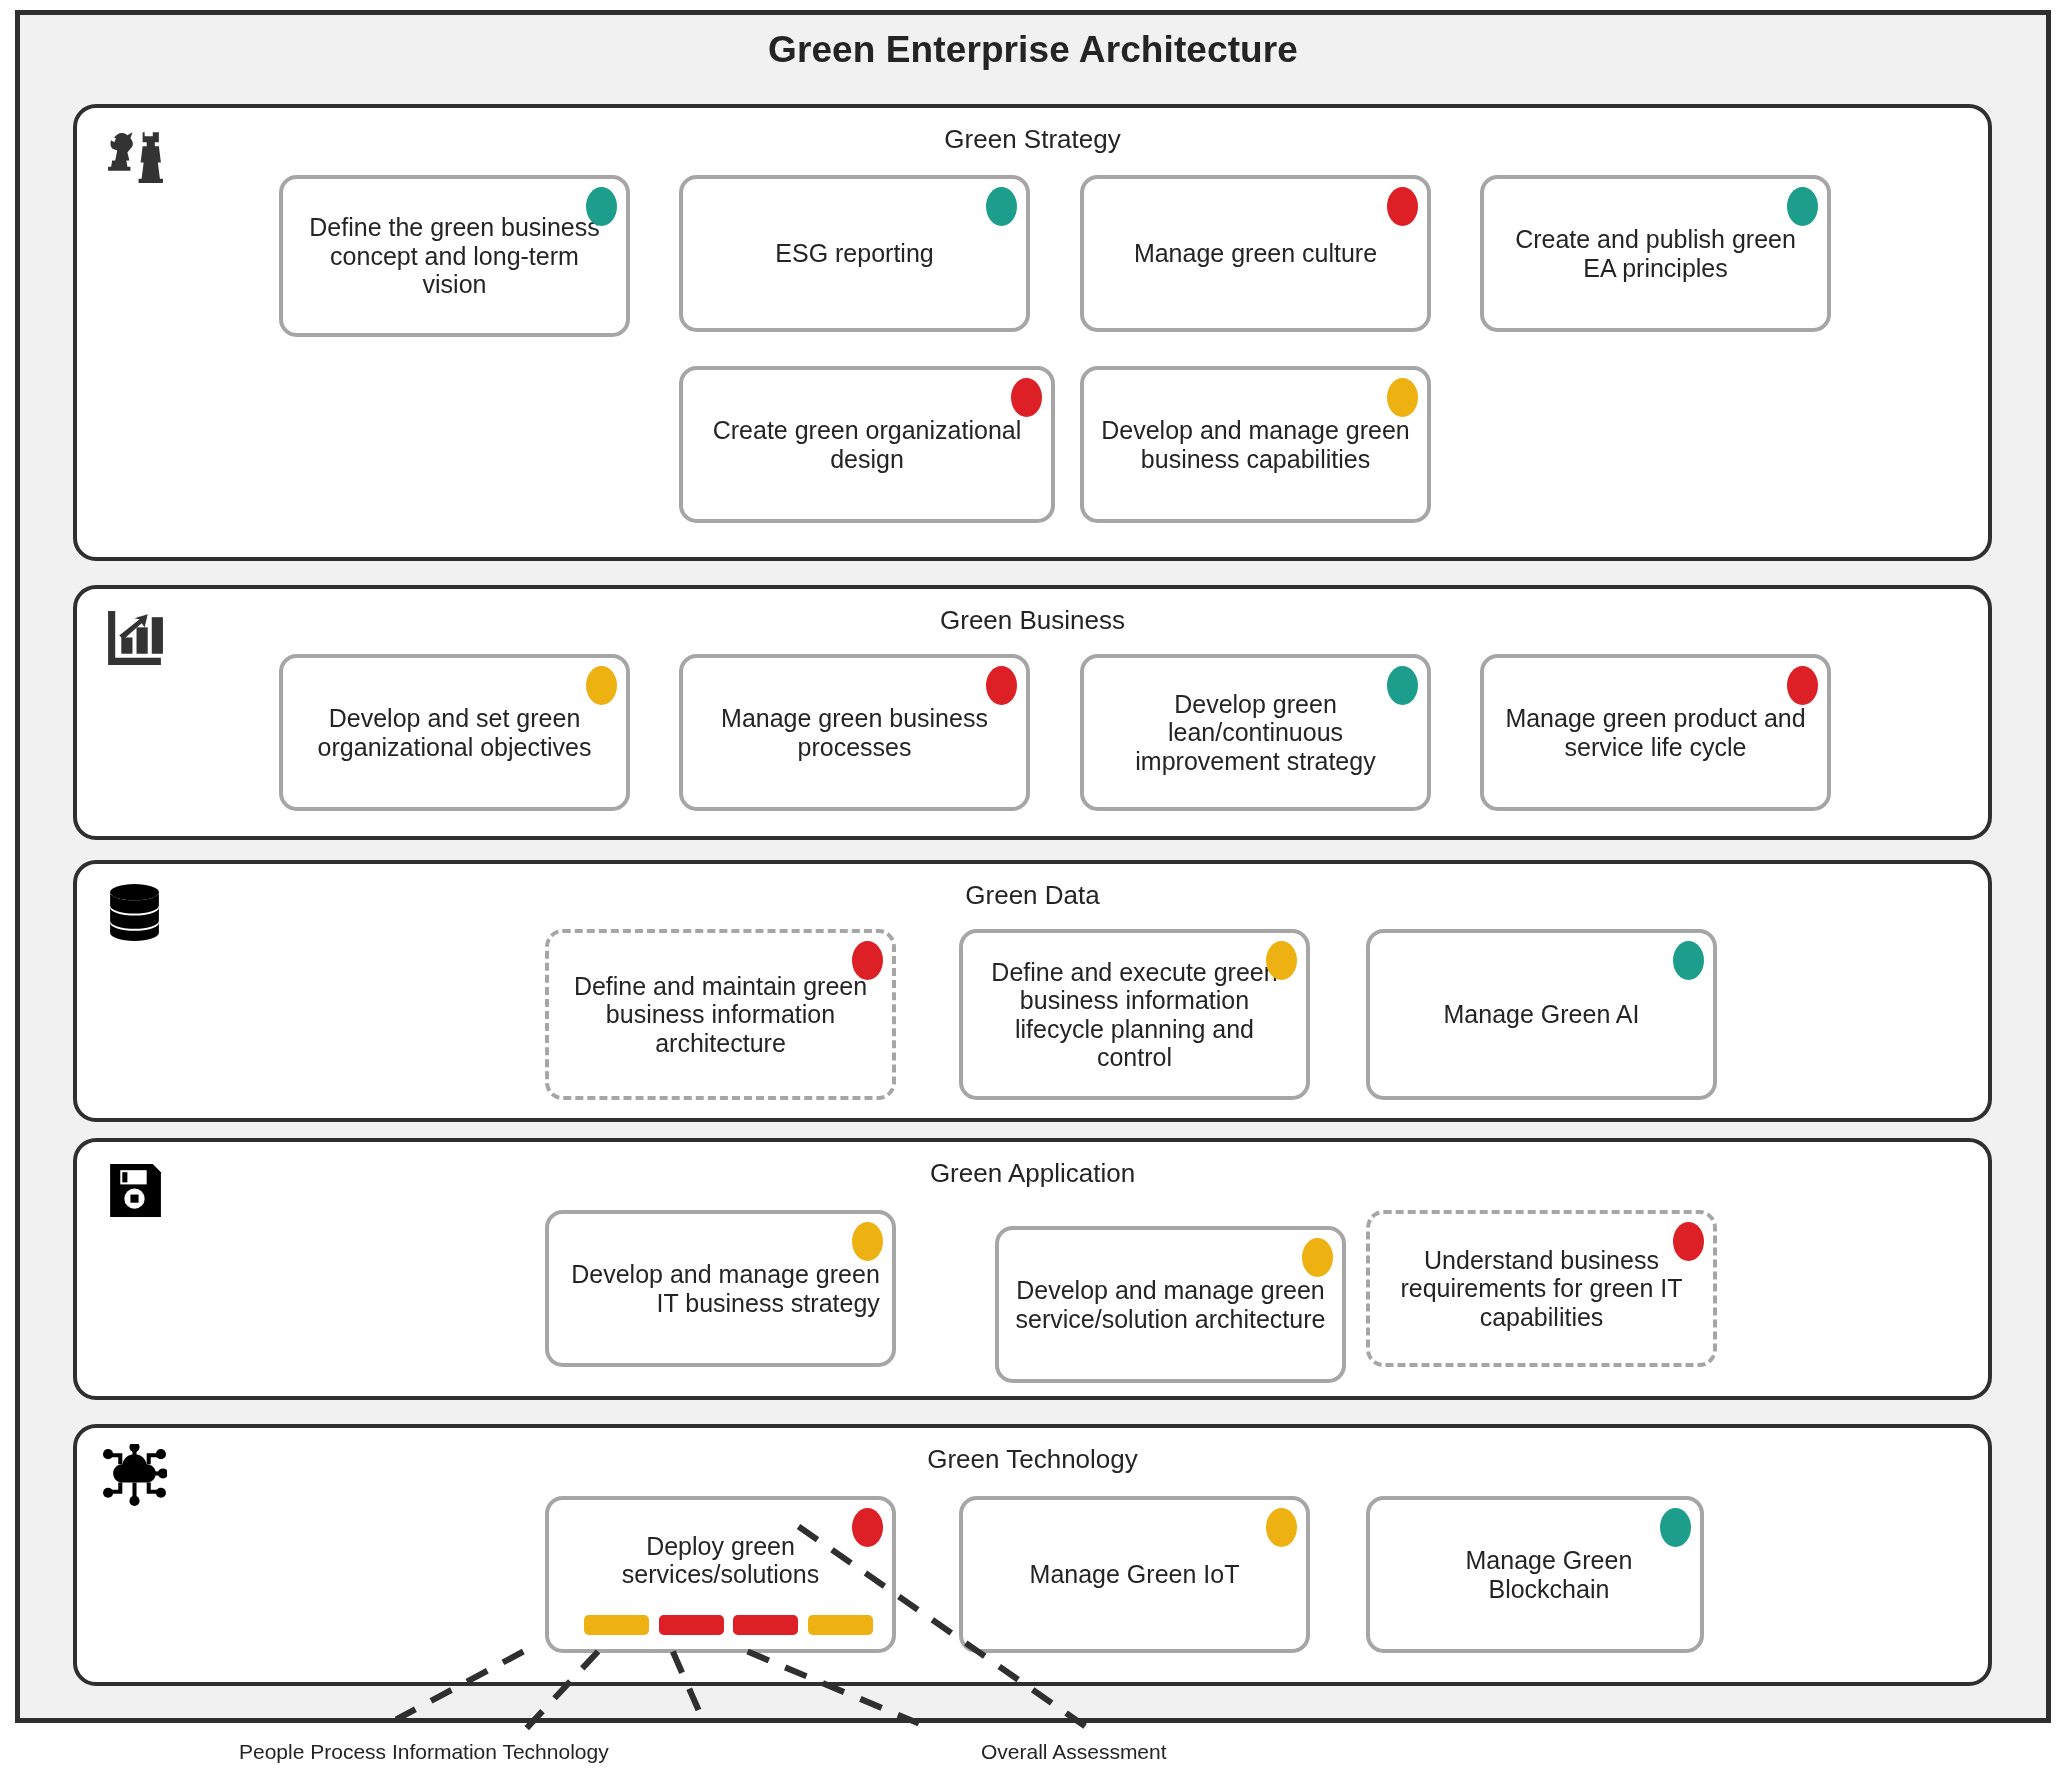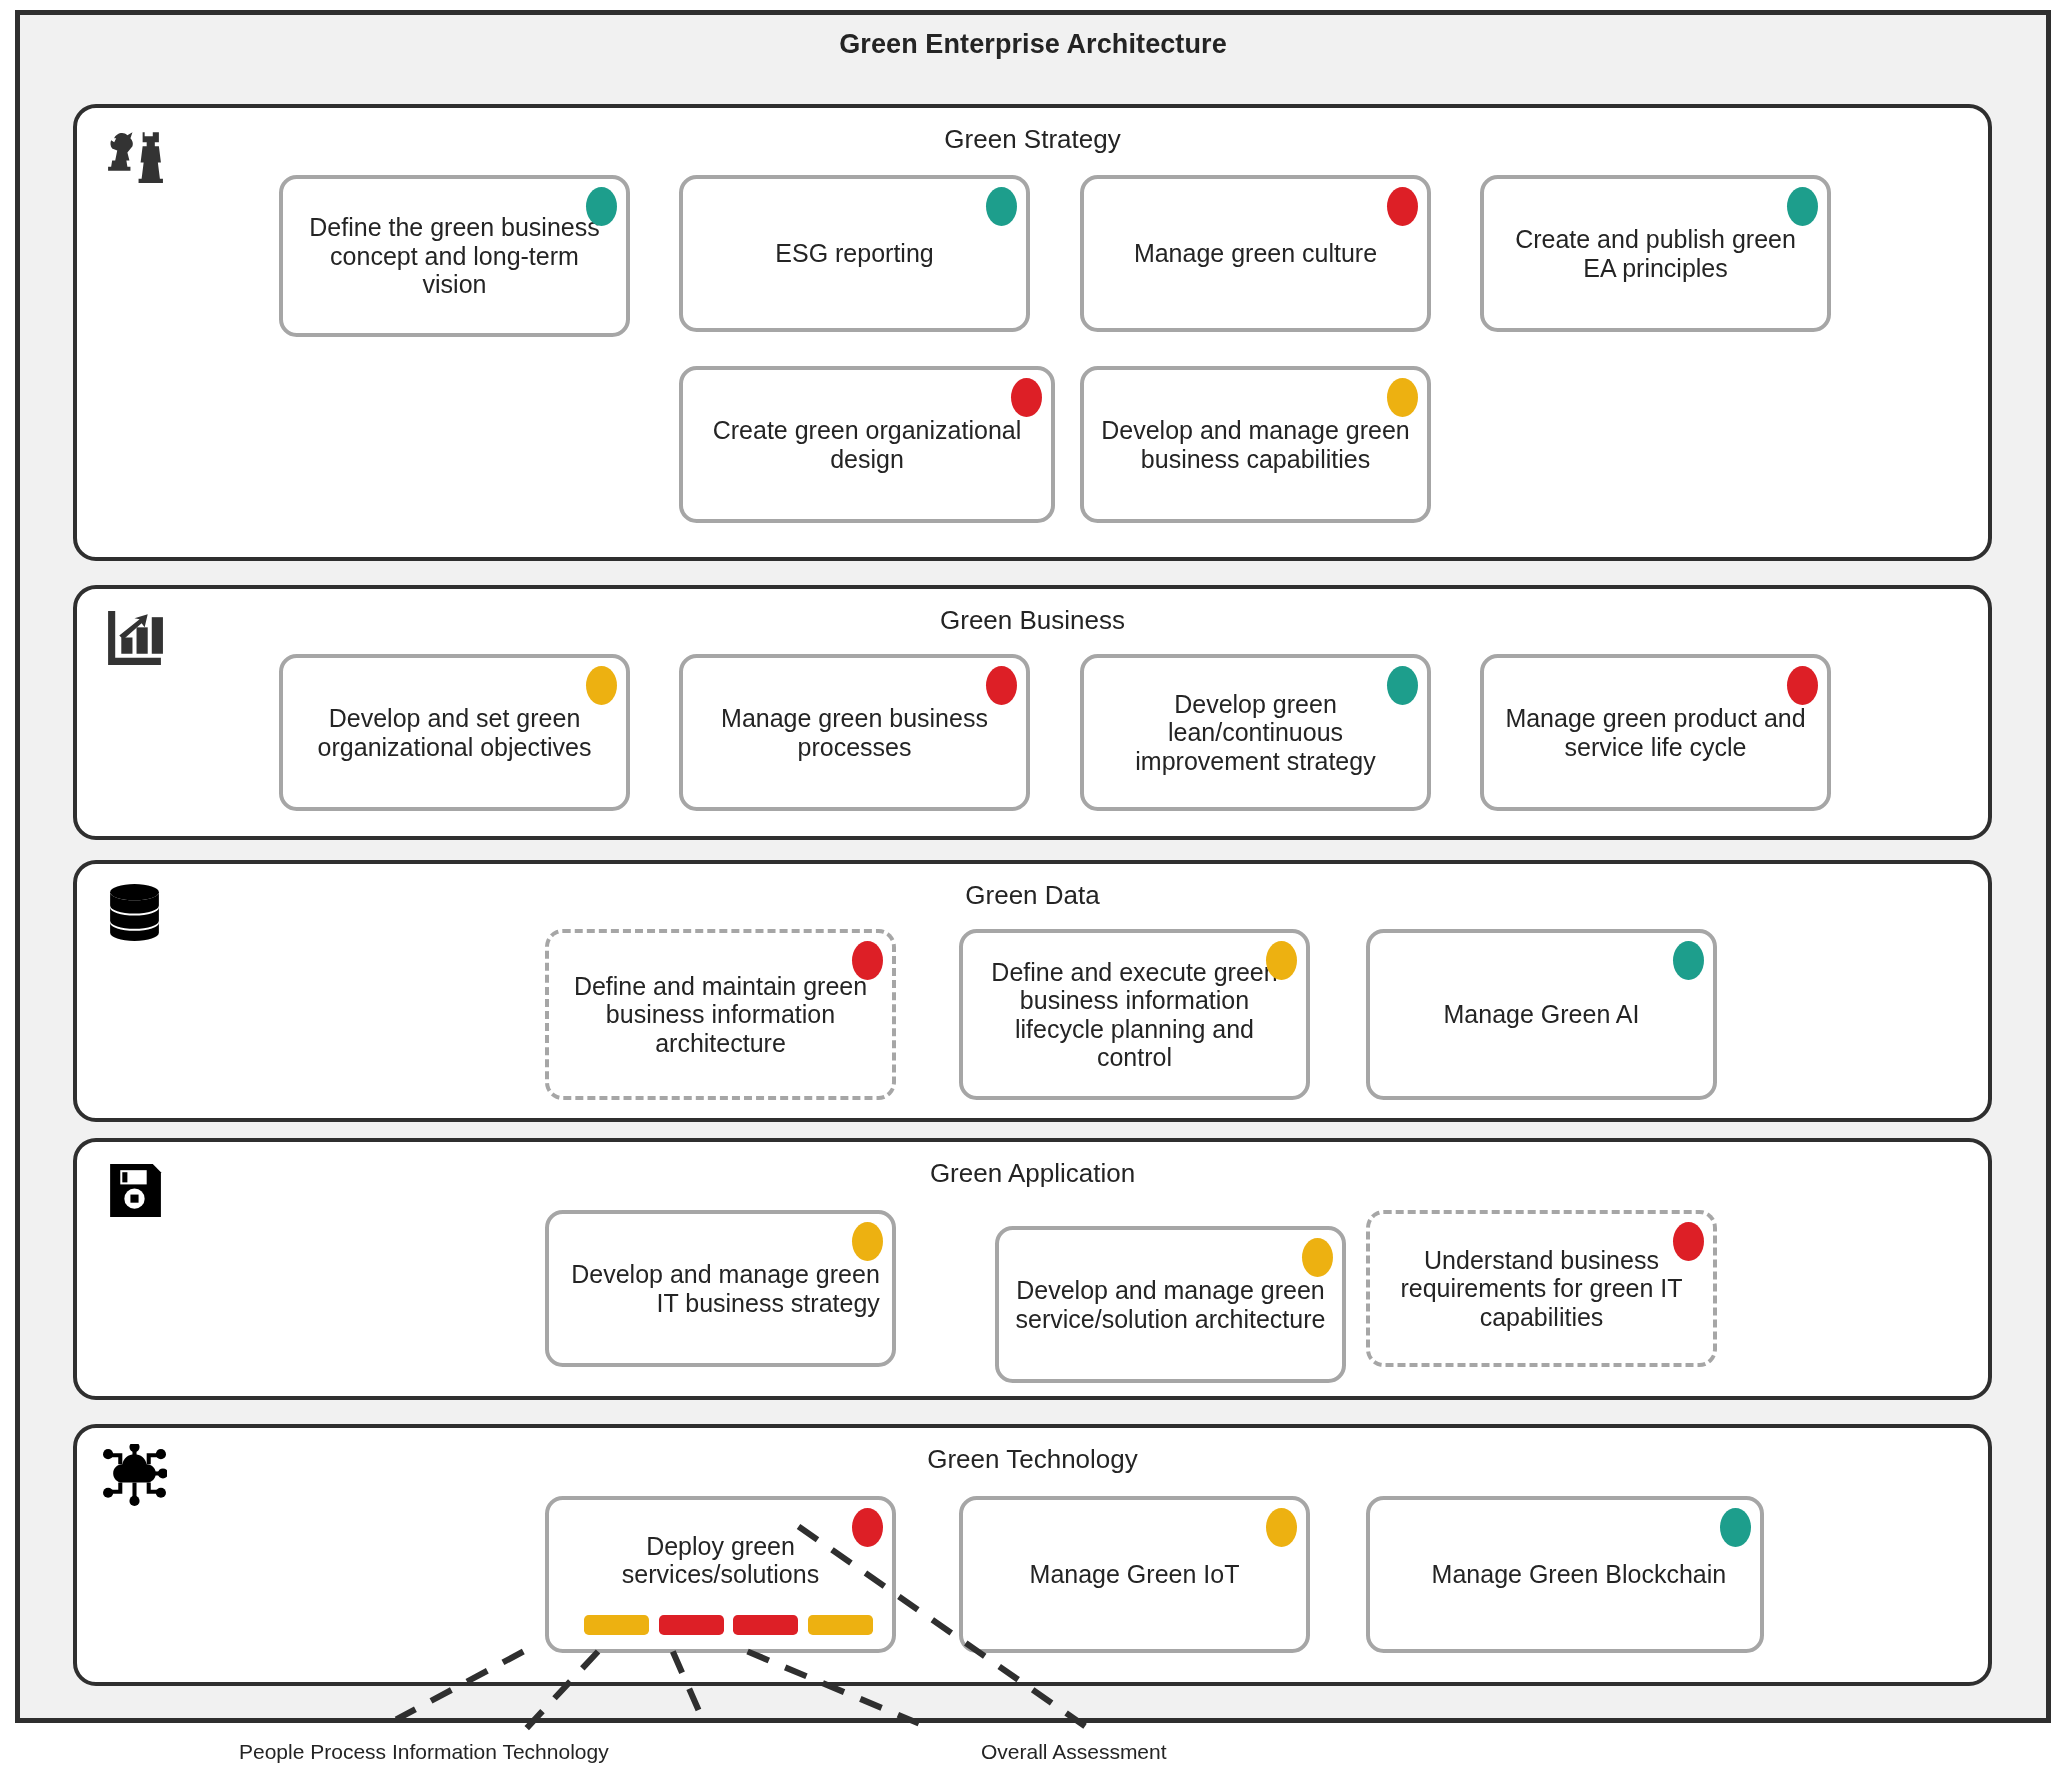--- a/index.html
+++ b/index.html
@@ -17,21 +17,21 @@
     left:15px;top:9.5px;
     width:2036px;height:1713px;
     background:#f1f1f1;
     border:5.4px solid #2f2f2f;
     box-sizing:border-box;
   }
   .diagram-title{
     position:absolute;
     left:0;top:28.5px;width:100%;
     text-align:center;
-    font-size:27px;
+    font-size:37px;
     font-weight:bold;
     color:#242424;
     letter-spacing:0.1px;
   }
 
   
   .layer{
     position:absolute;
     background:#ffffff;
     border:4.8px solid #2f2f2f;
@@ -273,21 +273,21 @@
         <div class="assessment-bar" style="background:#dd1f26;"></div>
         <div class="assessment-bar" style="background:#edb111;"></div>
       </div>
     </div>
 
     <div class="card" style="left:882px;top:68px;width:351px;height:157px;">
       <div class="status-dot" style="right:9.5px;top:8.2px;background:#edb111;"></div>
       <span class="card-label">Manage Green IoT</span>
     </div>
 
-    <div class="card" style="left:1289px;top:68px;width:398px;height:157px;padding-left:40px;">
+    <div class="card" style="left:1289px;top:68px;width:338px;height:157px;padding-left:40px;">
       <div class="status-dot" style="right:9.5px;top:8.2px;background:#1d9e8c;"></div>
       <span class="card-label">Manage Green Blockchain</span>
     </div>
   </div>
 
   <svg class="connectors" viewBox="0 0 3040 2619">
     <g stroke="#2f2f2f" stroke-width="9" stroke-dasharray="34 26" fill="none" stroke-linecap="butt">
       <line x1="770" y1="2430" x2="583" y2="2530"></line>
       <line x1="880" y1="2430" x2="772" y2="2546"></line>
       <line x1="990" y1="2430" x2="1033" y2="2528"></line>

